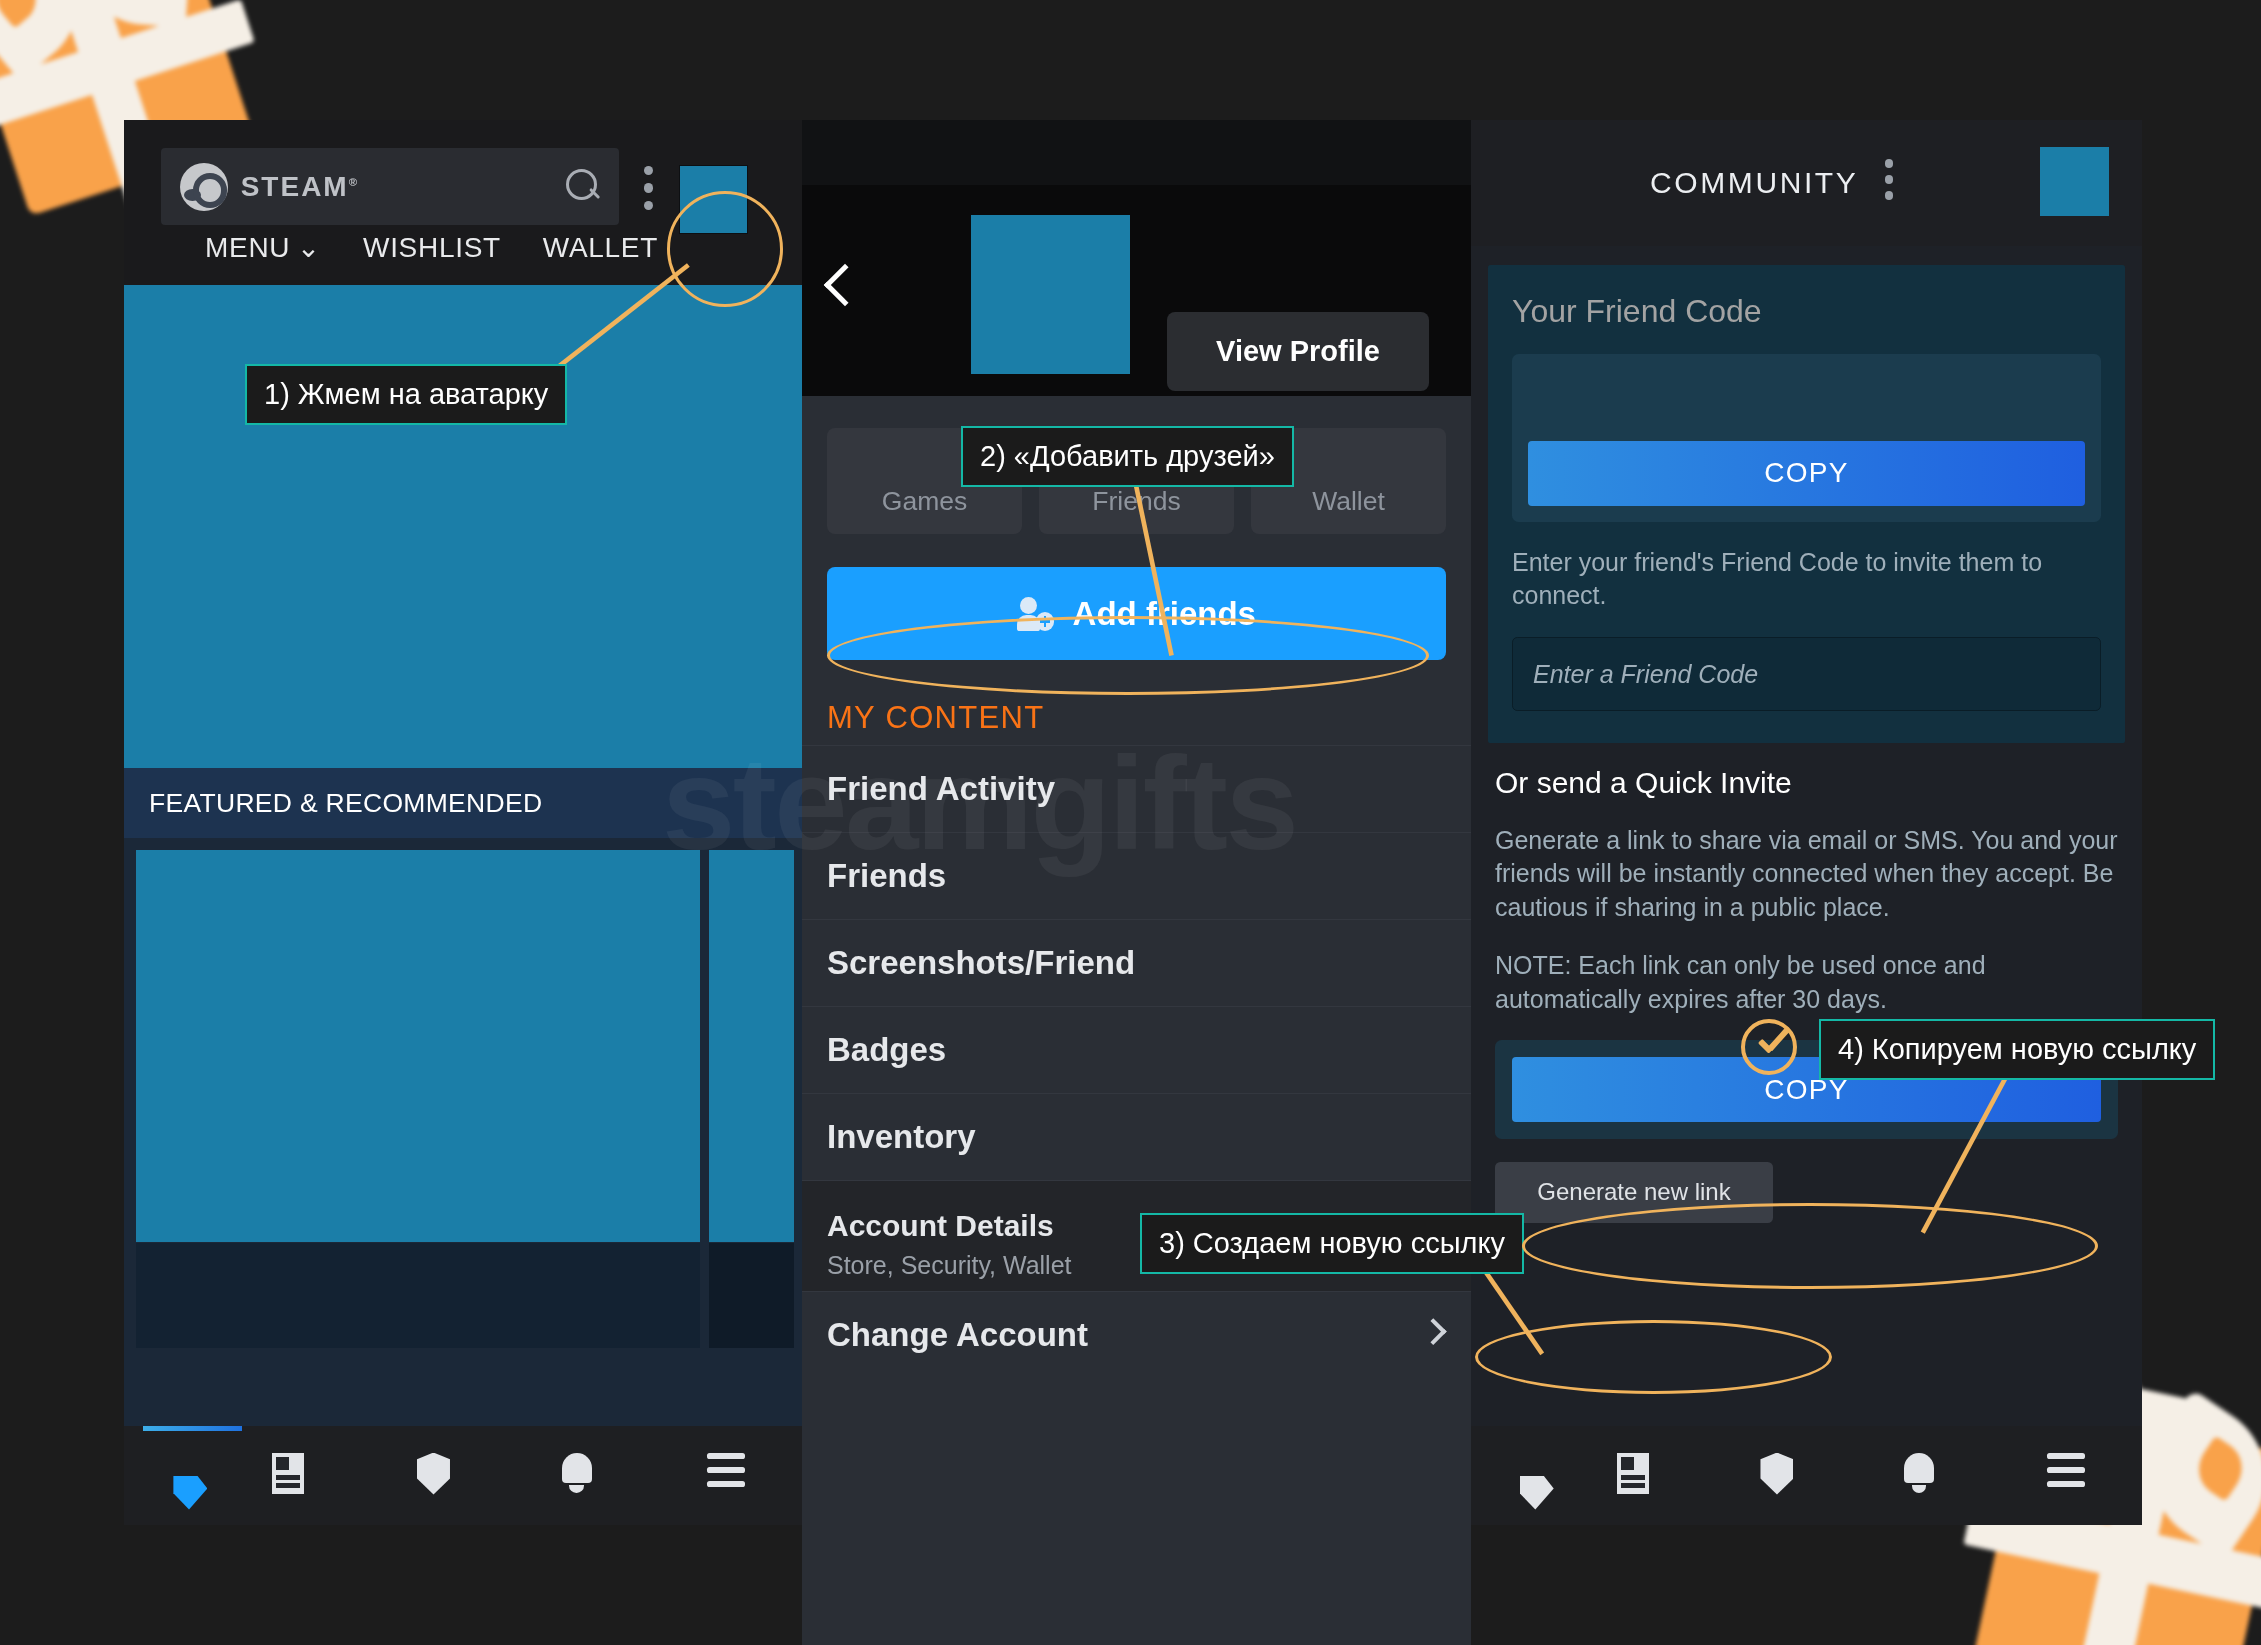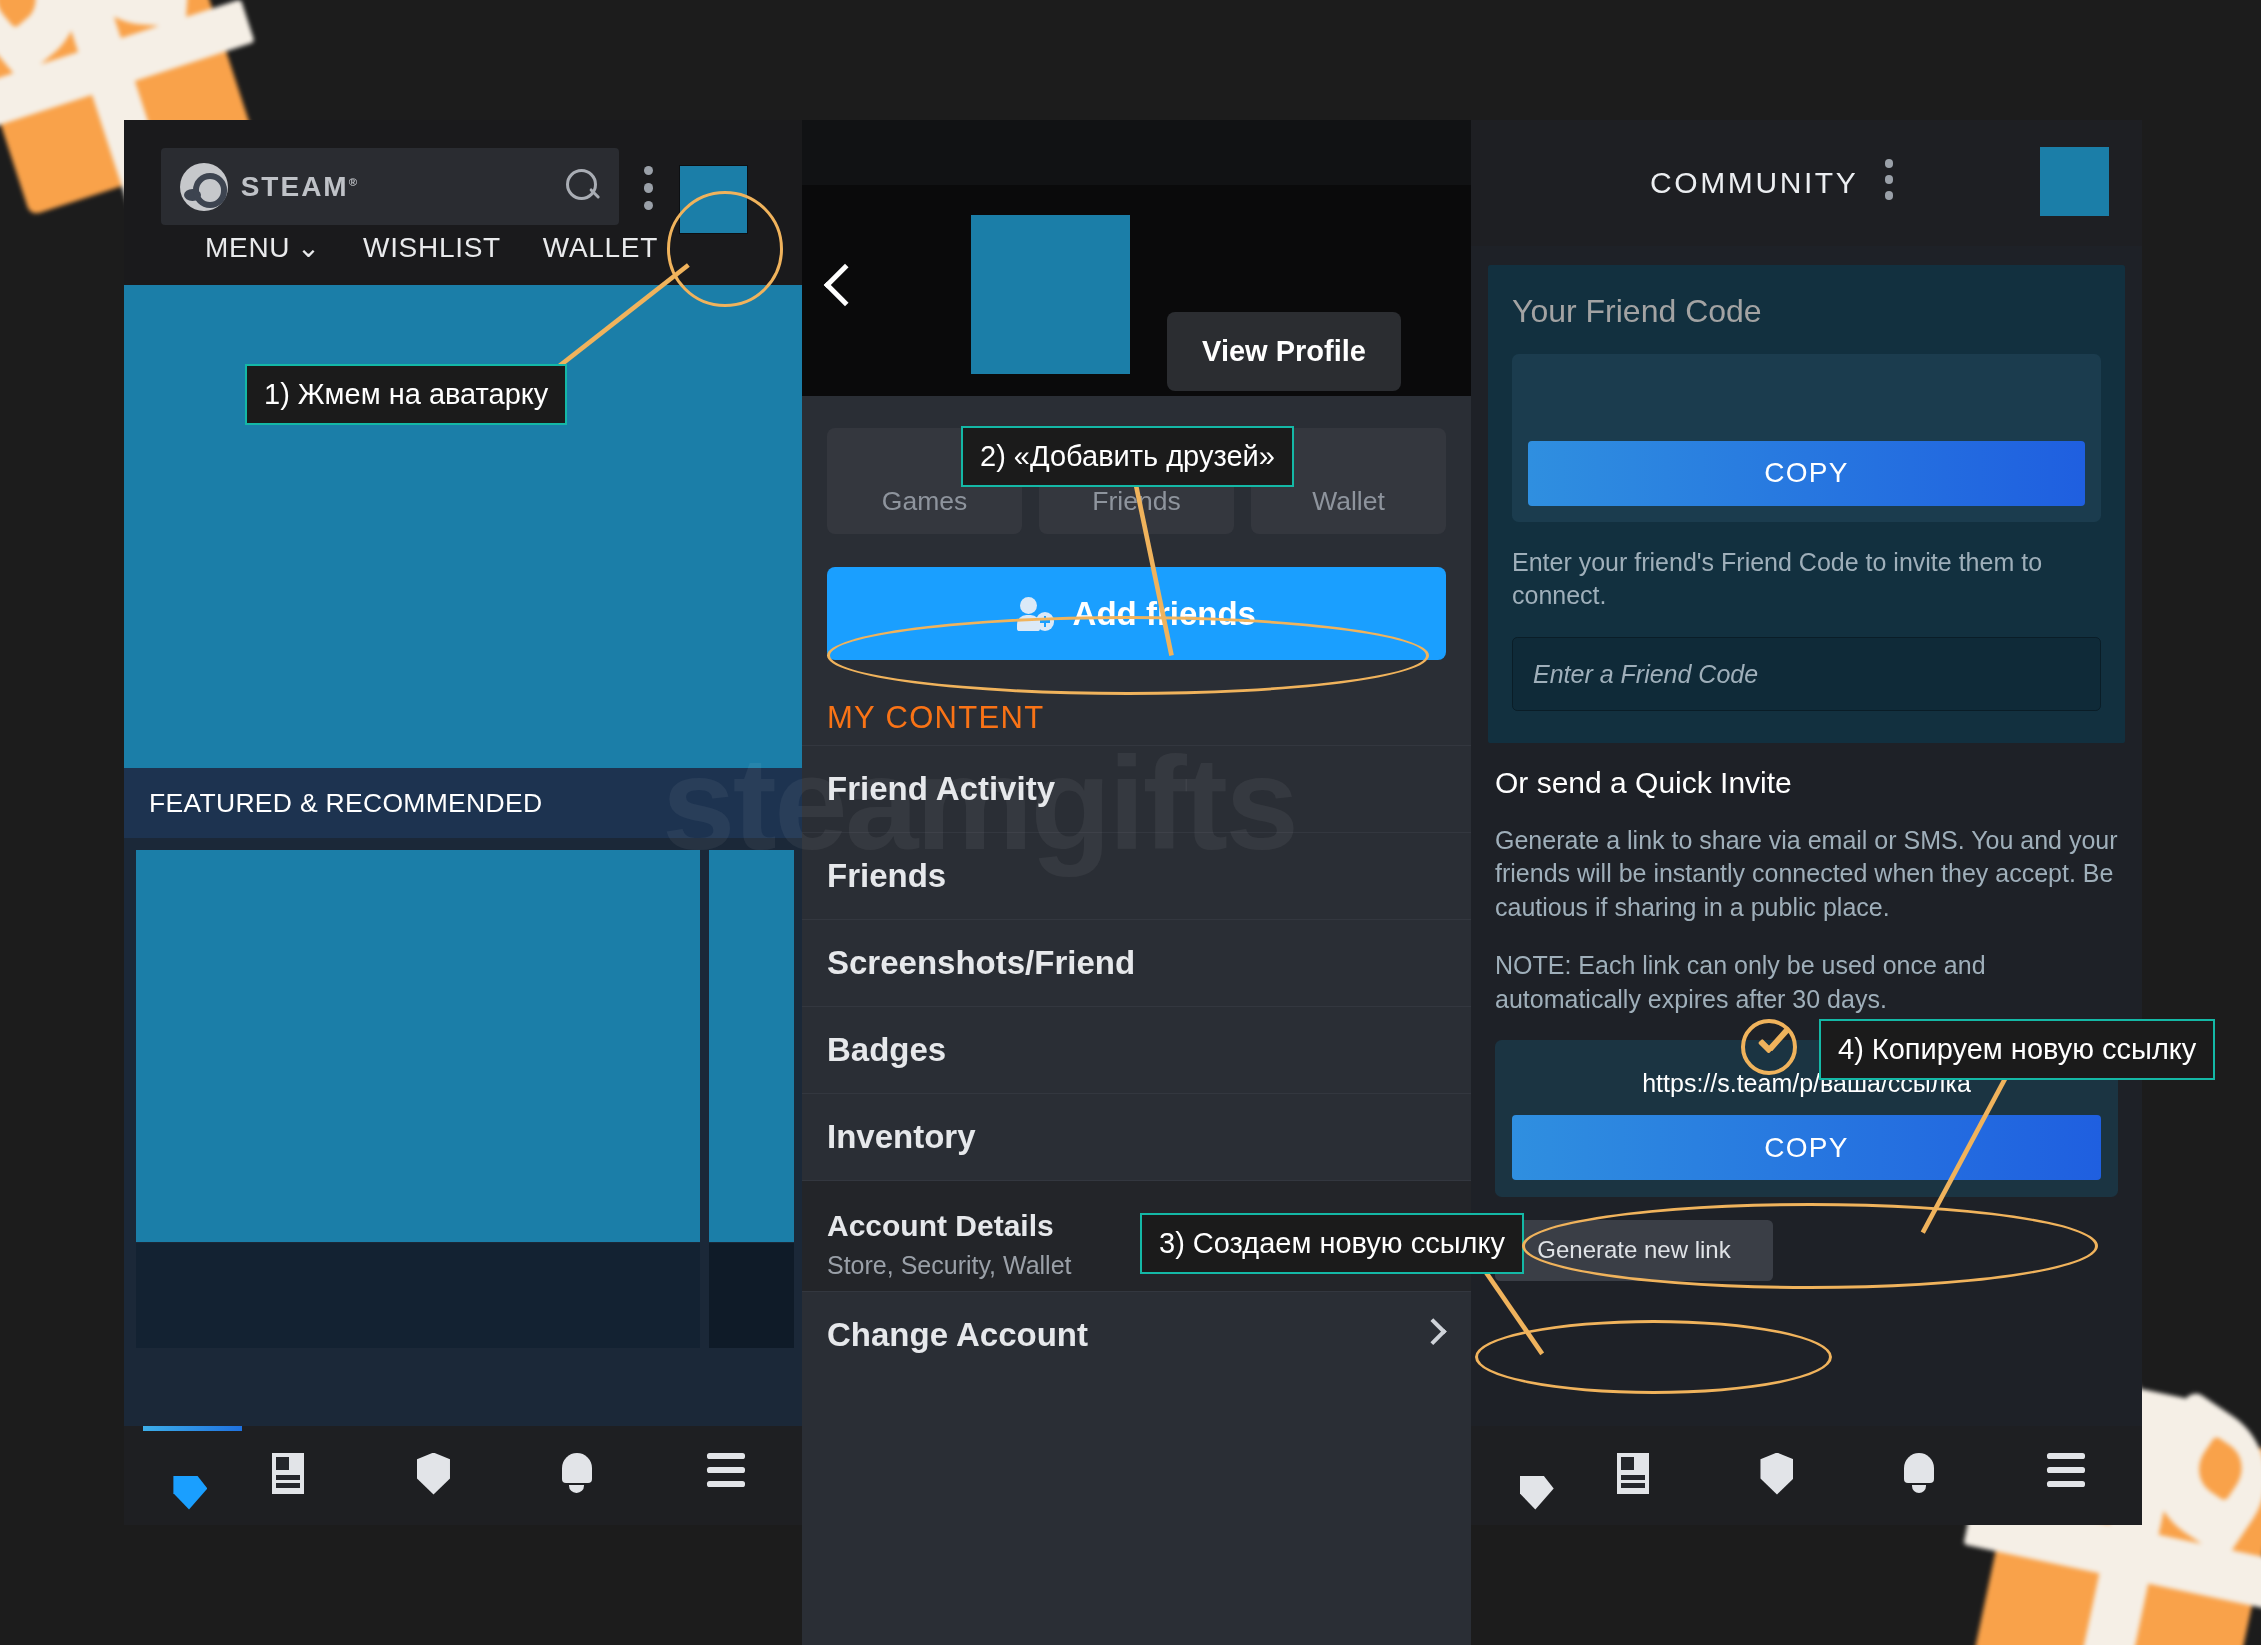--- a/index.html
+++ b/index.html
@@ -105,21 +105,21 @@
   
   .panel2 {
     position:absolute; left:802px; top:185px; width:669px; height:1460px;
     background:#2a2e35; overflow:hidden;
   }
   .p2-header { height:211px; background:#0a0a0b; position:relative; }
   .back-chev { position:absolute; left:28px; top:85px; width:30px; height:30px;
      border-left:5.3px solid #fff; border-bottom:5.3px solid #fff; transform:rotate(45deg); }
   .p2-avatar { position:absolute; left:169px; top:30px; width:159px; height:159px; background:#1b7ea8; }
   .view-profile {
-    position:absolute; left:365px; top:127px; width:234px; height:79px;
+    position:absolute; left:365px; top:127px; width:262px; height:79px;
     background:#2b2d31; border-radius:8px; color:#fff; font-size:29px; font-weight:700;
     display:flex; align-items:center; justify-content:center;
   }
   .p2-tiles { display:flex; gap:17px; padding:32px 25px 0 25px; }
   .p2-tile {
     flex:1; height:106px; background:#34373e; border-radius:8px;
     display:flex; align-items:flex-end; justify-content:center; padding-bottom:17px;
     color:#8e949d; font-size:26.5px;
   }
   .add-friends {
@@ -366,21 +366,20 @@
     </div>
     <div class="p3-text">Enter your friend's Friend Code to invite them to connect.</div>
     <div class="code-input">Enter a Friend Code</div>
   </div>
 
   <div class="p3-sec2">
     <div class="p3-h2">Or send a Quick Invite</div>
     <div class="p3-text">Generate a link to share via email or SMS. You and your friends will be instantly connected when they accept. Be cautious if sharing in a public place.</div>
     <div class="p3-text">NOTE: Each link can only be used once and automatically expires after 30 days.</div>
     <div class="link-box">
-      <div class="link-url">https://s.team/p/ваша/ссылка</div>
       <div class="btn-copy">COPY</div>
     </div>
     <div class="gen-new">Generate new link</div>
   </div>
 
   <div class="p3-bottombar">
     <div class="nav-ico ico-tag">
         <b></b>
       </div>
     <div class="nav-ico">

